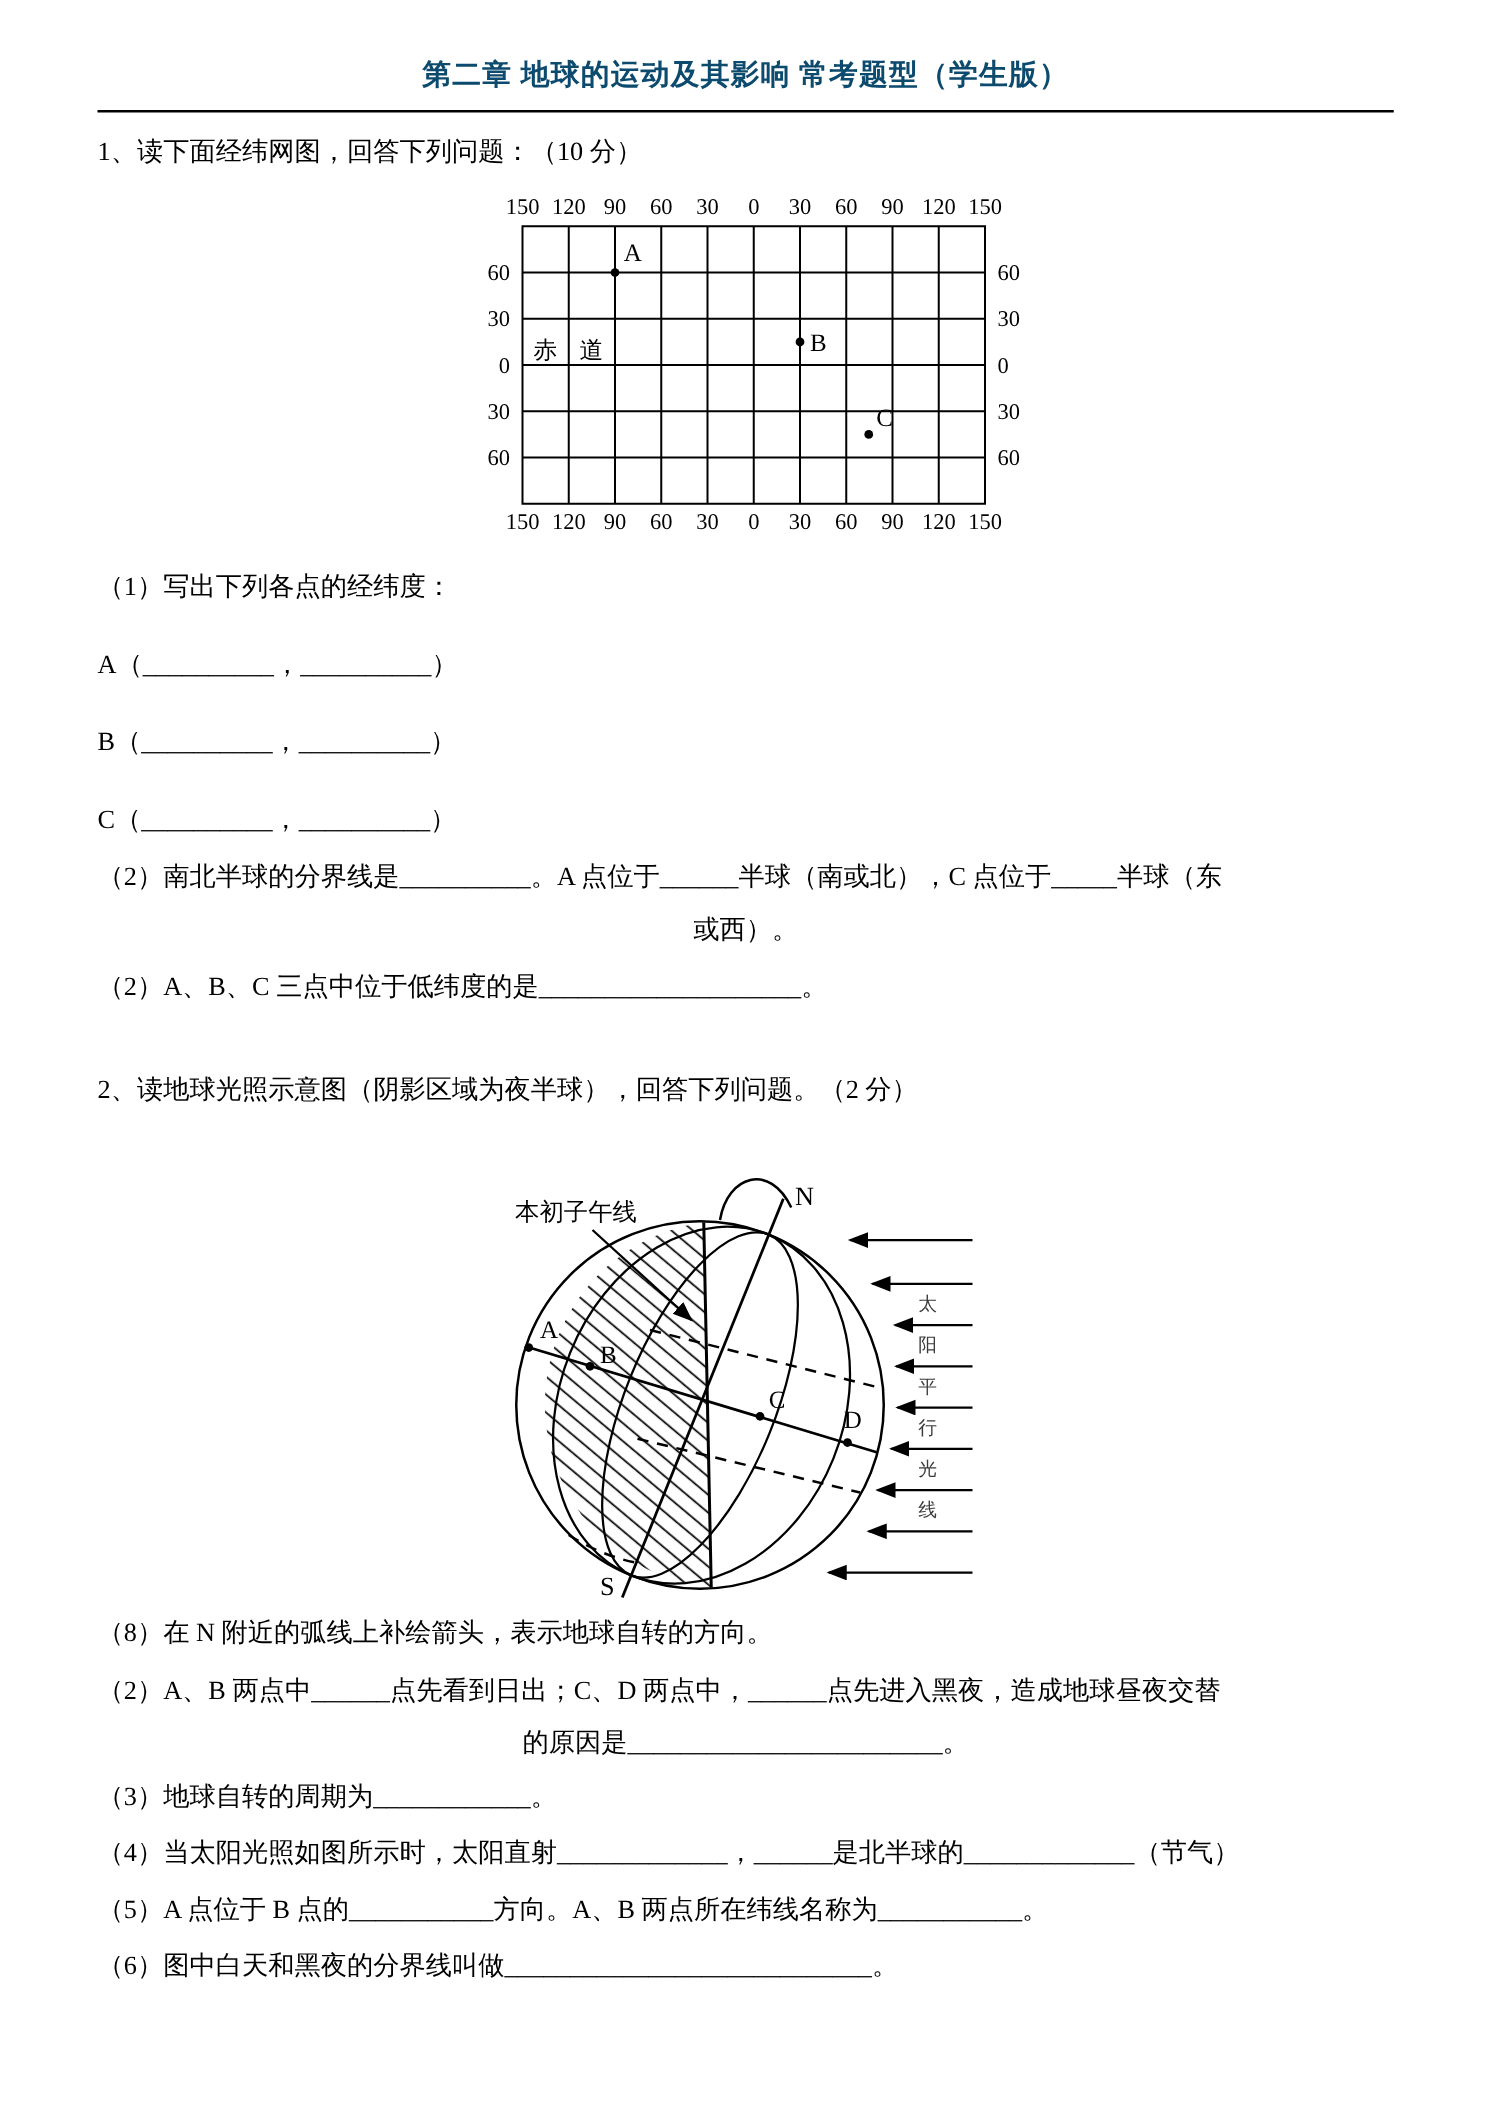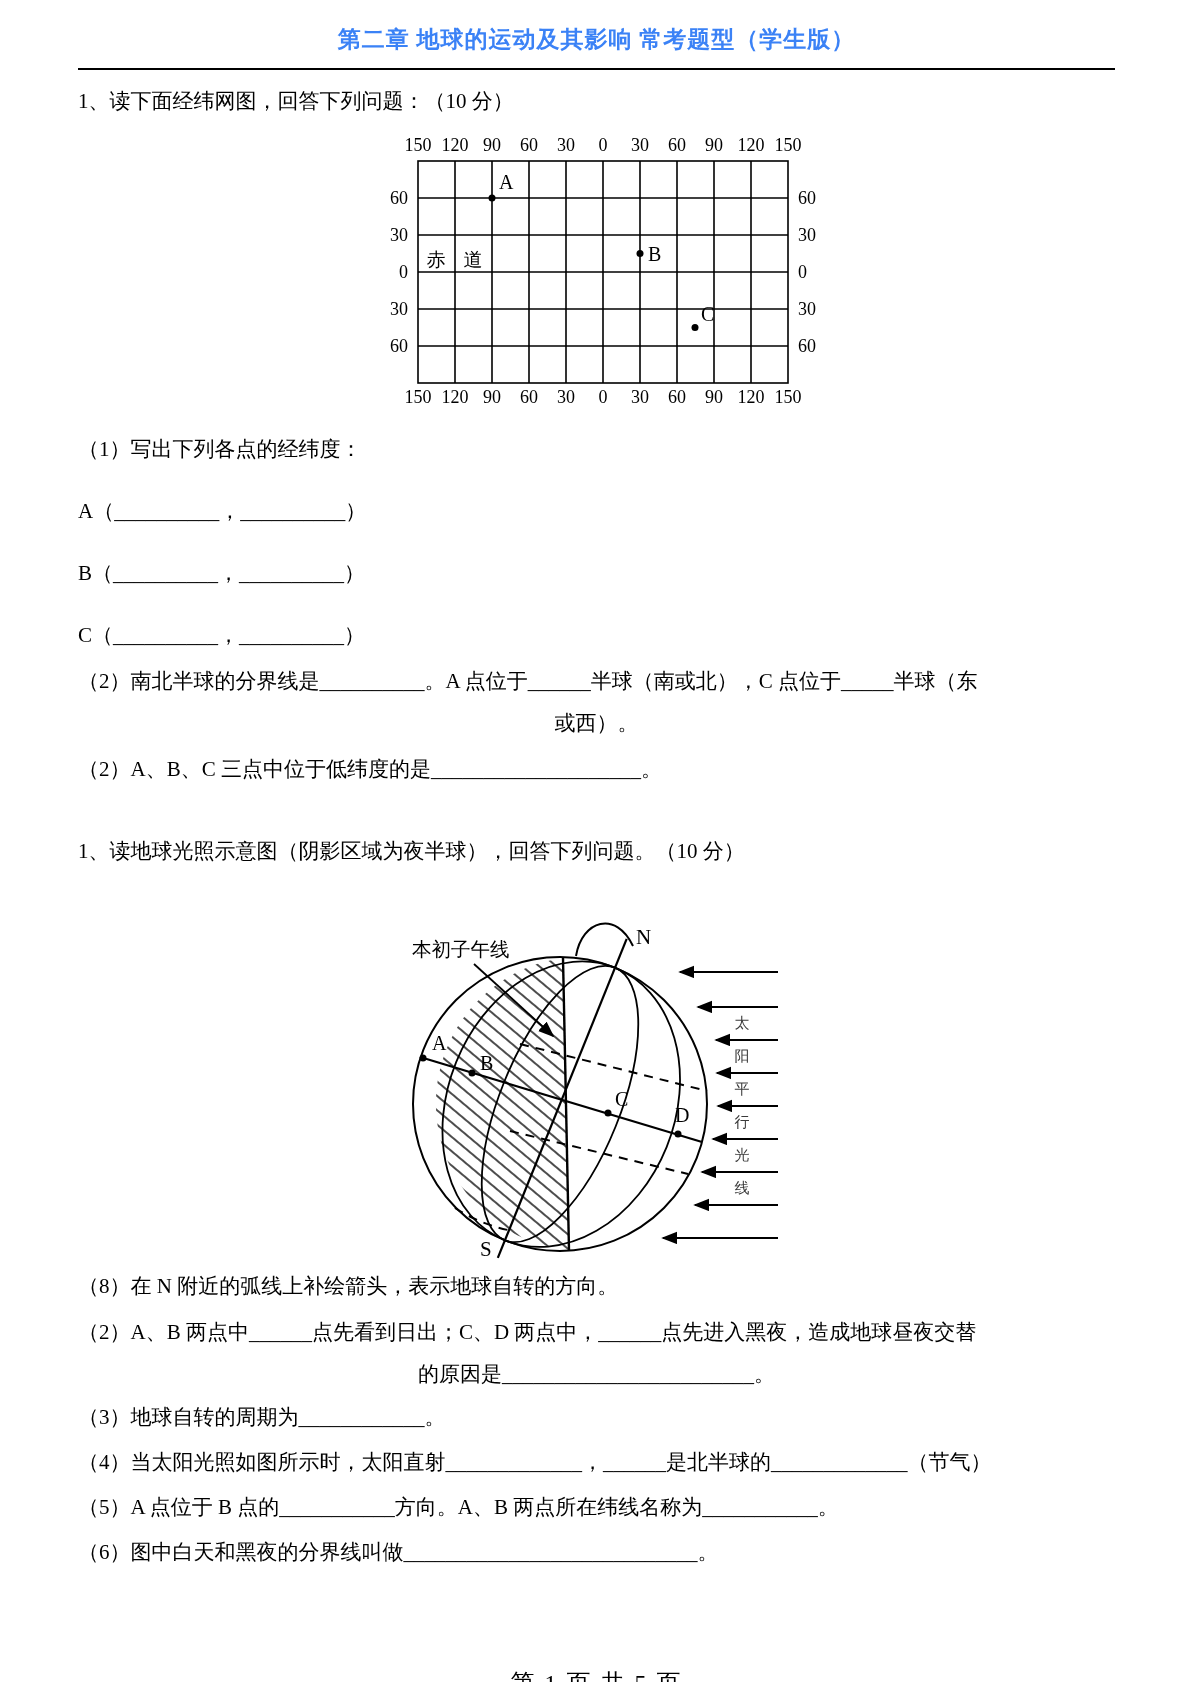--- a/index.html
+++ b/index.html
@@ -27,21 +27,21 @@
   .fig2{margin-left:292px;margin-top:0;text-decoration:underline;}
   .footer{margin-top:100px;text-align:center;font-size:24px;letter-spacing:2px;}
   svg text{font-family:"Liberation Serif","DejaVu Serif",serif;fill:#000;}
   .glabel{font-size:18px;}
   .ptlabel{font-size:20px;}
   .raychar{font-size:15px;fill:#3a3a3a;}
 </style>
 </head>
 <body>
 
-<div class="title" style="color: #3b82f6;">第二章 地球的运动及其影响 常考题型（学生版）</div>
+<div class="title" style="color: #0c4a6e; margin-top: 20px;">第二章 地球的运动及其影响 常考题型（学生版）</div>
 <div class="rule"></div>
 
 <div class="line mt16">1、读下面经纬网图，回答下列问题：（10 分）</div>
 
 <div class="fig1">
 <svg width="470" height="285" viewBox="0 0 470 285">
 
   <g stroke="#000" stroke-width="1.6">
     <rect x="50" y="26" width="370" height="222" fill="none"></rect>
     <line x1="87" y1="26" x2="87" y2="248"></line>
@@ -119,21 +119,21 @@
 </div>
 
 <div class="line mt8">（1）写出下列各点的经纬度：</div>
 <div class="line mt14">A（__________，__________）</div>
 <div class="line mt14">B（__________，__________）</div>
 <div class="line mt14">C（__________，__________）</div>
 <div class="line mt16">（2）南北半球的分界线是__________。A 点位于______半球（南或北），C 点位于_____半球（东</div>
 <div class="line mt12">或西）。</div>
 <div class="line mt16">（2）A、B、C 三点中位于低纬度的是____________________。</div>
 
-<div class="line mt52">1、读地球光照示意图（阴影区域为夜半球），回答下列问题。（10 分）</div>
+<div class="line mt52">2、读地球光照示意图（阴影区域为夜半球），回答下列问题。（2 分）</div>
 
 <div class="fig2">
 <svg width="430" height="395" viewBox="0 0 430 395">
   <defs>
     <pattern id="hatch" width="11" height="11" patternUnits="userSpaceOnUse" patternTransform="rotate(40)">
       <line x1="0" y1="1" x2="11" y2="1" stroke="#000" stroke-width="1.4"></line>
     </pattern>
     <clipPath id="nightclip">
       <path d="M193,92 A147,147 0 0 0 199,384 L193,92 Z"></path>
     </clipPath>

